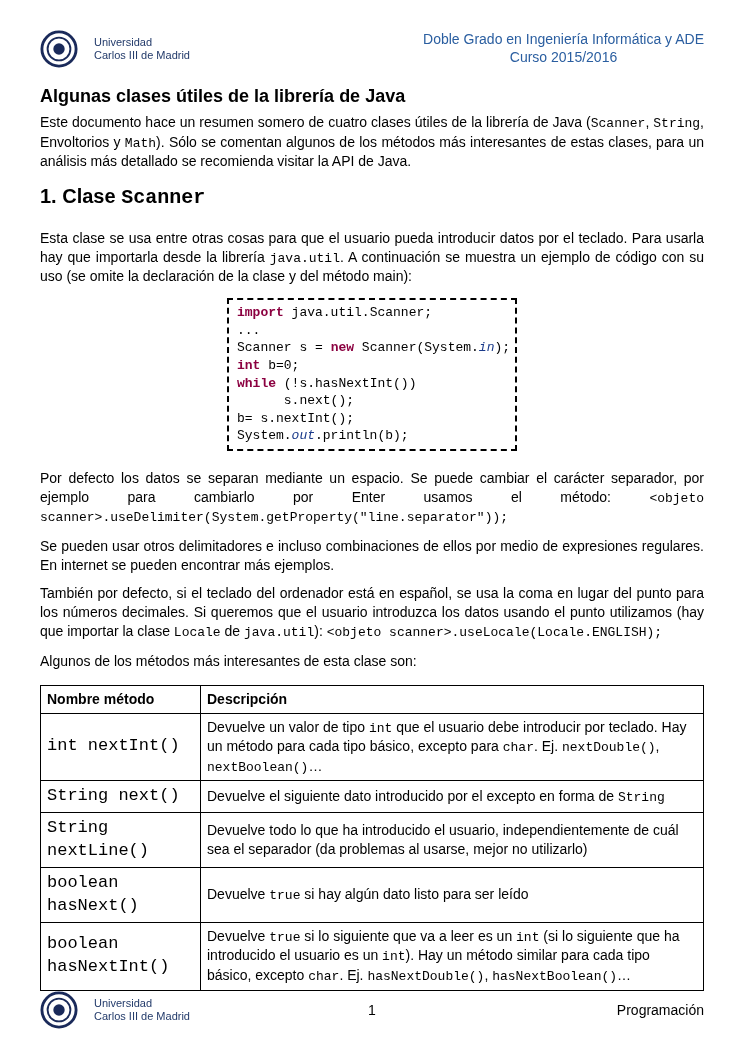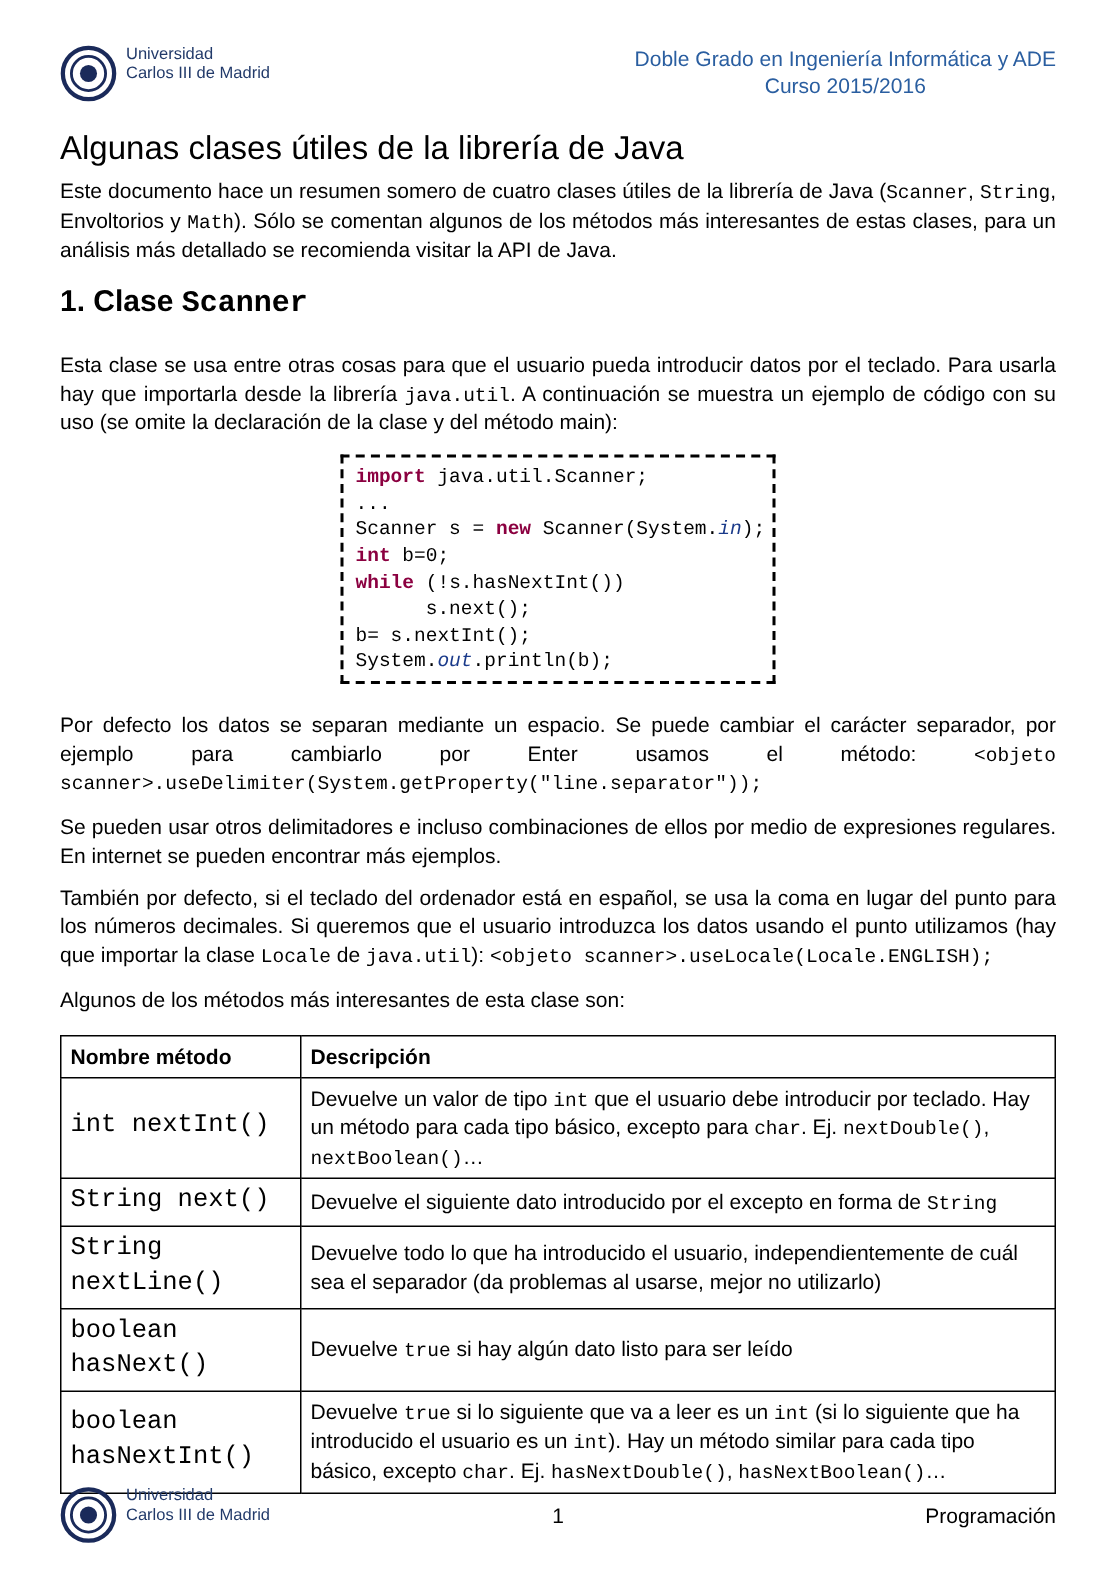--- a/index.html
+++ b/index.html
@@ -13,40 +13,41 @@
     padding: 30px 40px 80px 40px;
   }
   .header {
     display: flex;
     justify-content: space-between;
     align-items: flex-start;
     margin-bottom: 18px;
   }
   .logo-block {
     display: flex;
-    gap: 6px;
+    align-items: center;
+    gap: 16px;
   }
   .logo-ring {
     width: 38px; height: 38px;
     display: flex; align-items: center; justify-content: center;
   }
   .uni-text {
     font-size: 11px;
     color: #223a6a;
     line-height: 1.2;
   }
   .header-right {
     text-align: center;
     color: #2a5ea0;
     font-size: 14px;
     line-height: 1.3;
   }
   h1 {
-    font-size: 22px;
-    font-weight: normal;
+    font-size: 18px;
+    font-weight: bold;
     margin-bottom: 6px;
   }
   h2 {
     font-size: 20px;
     font-weight: bold;
     margin: 14px 0 20px 0;
   }
   h2 .mono { font-family: "Courier New", monospace; font-size: 20px; }
   p {
     font-size: 14px;

